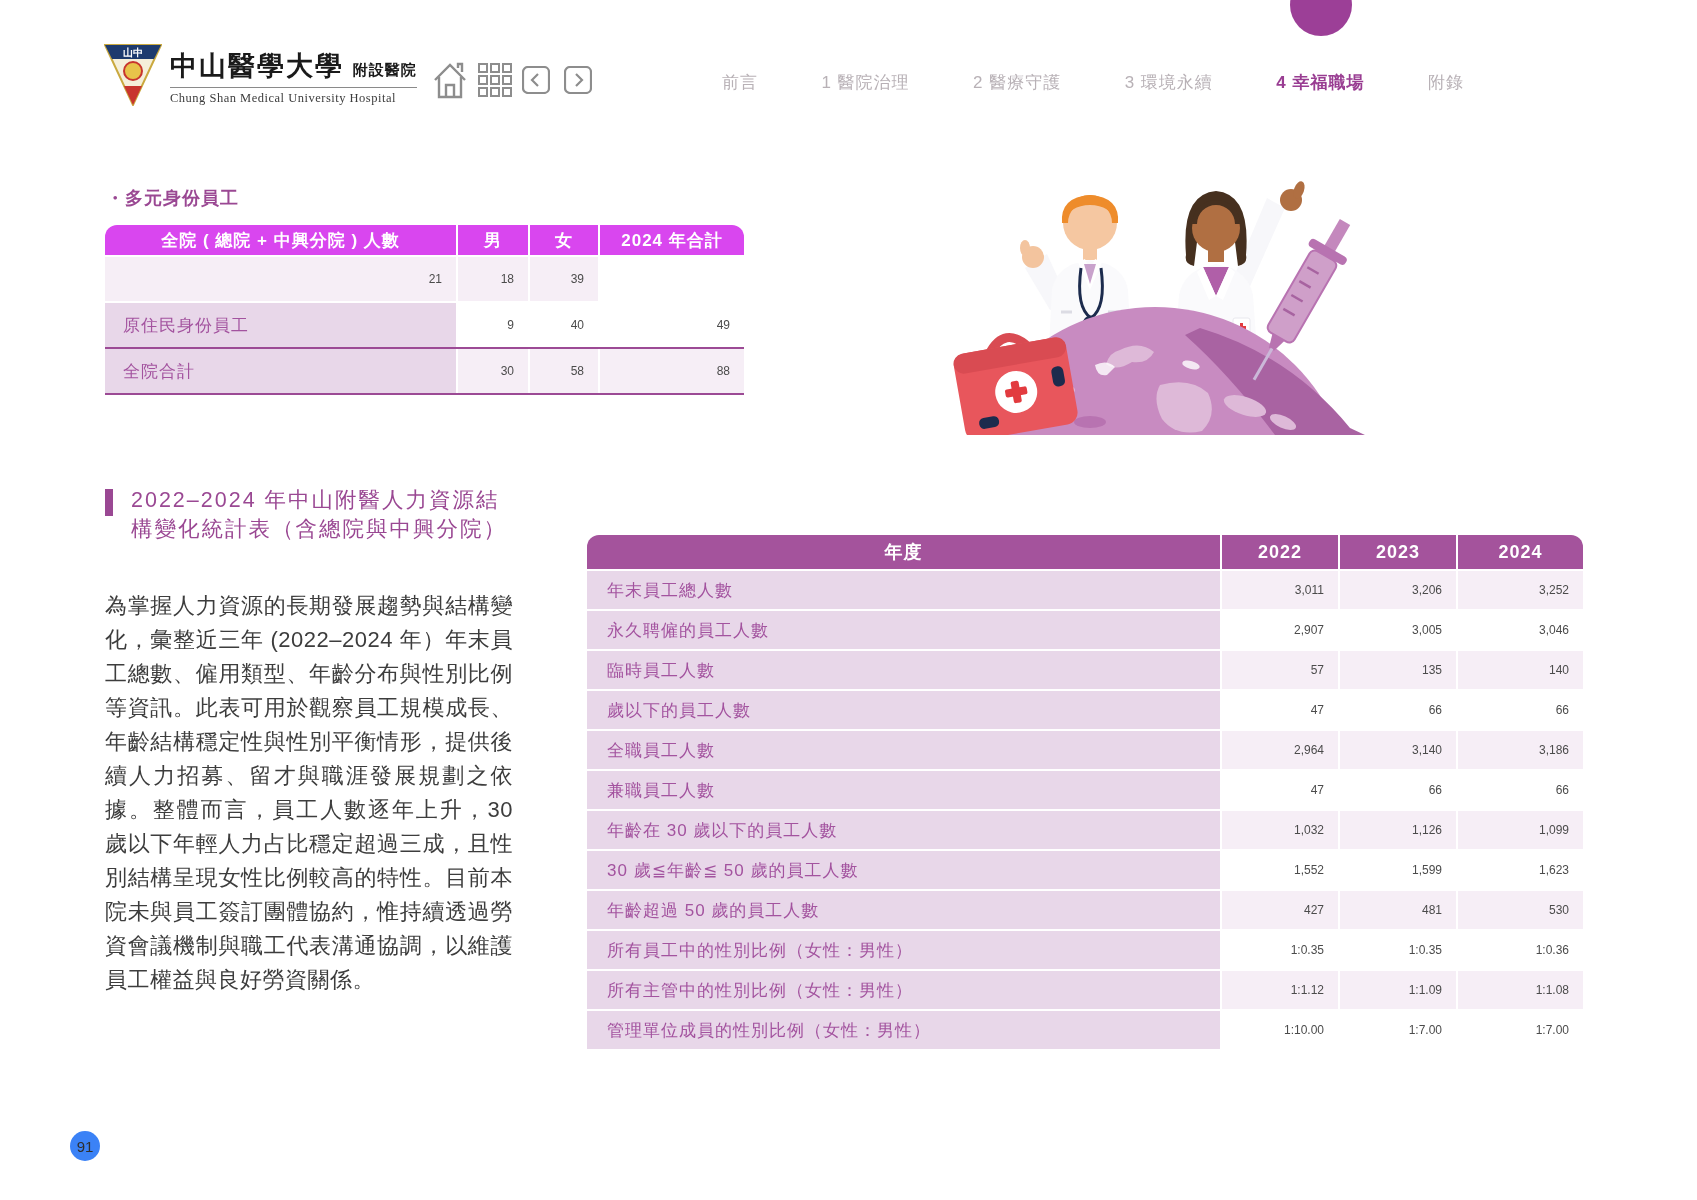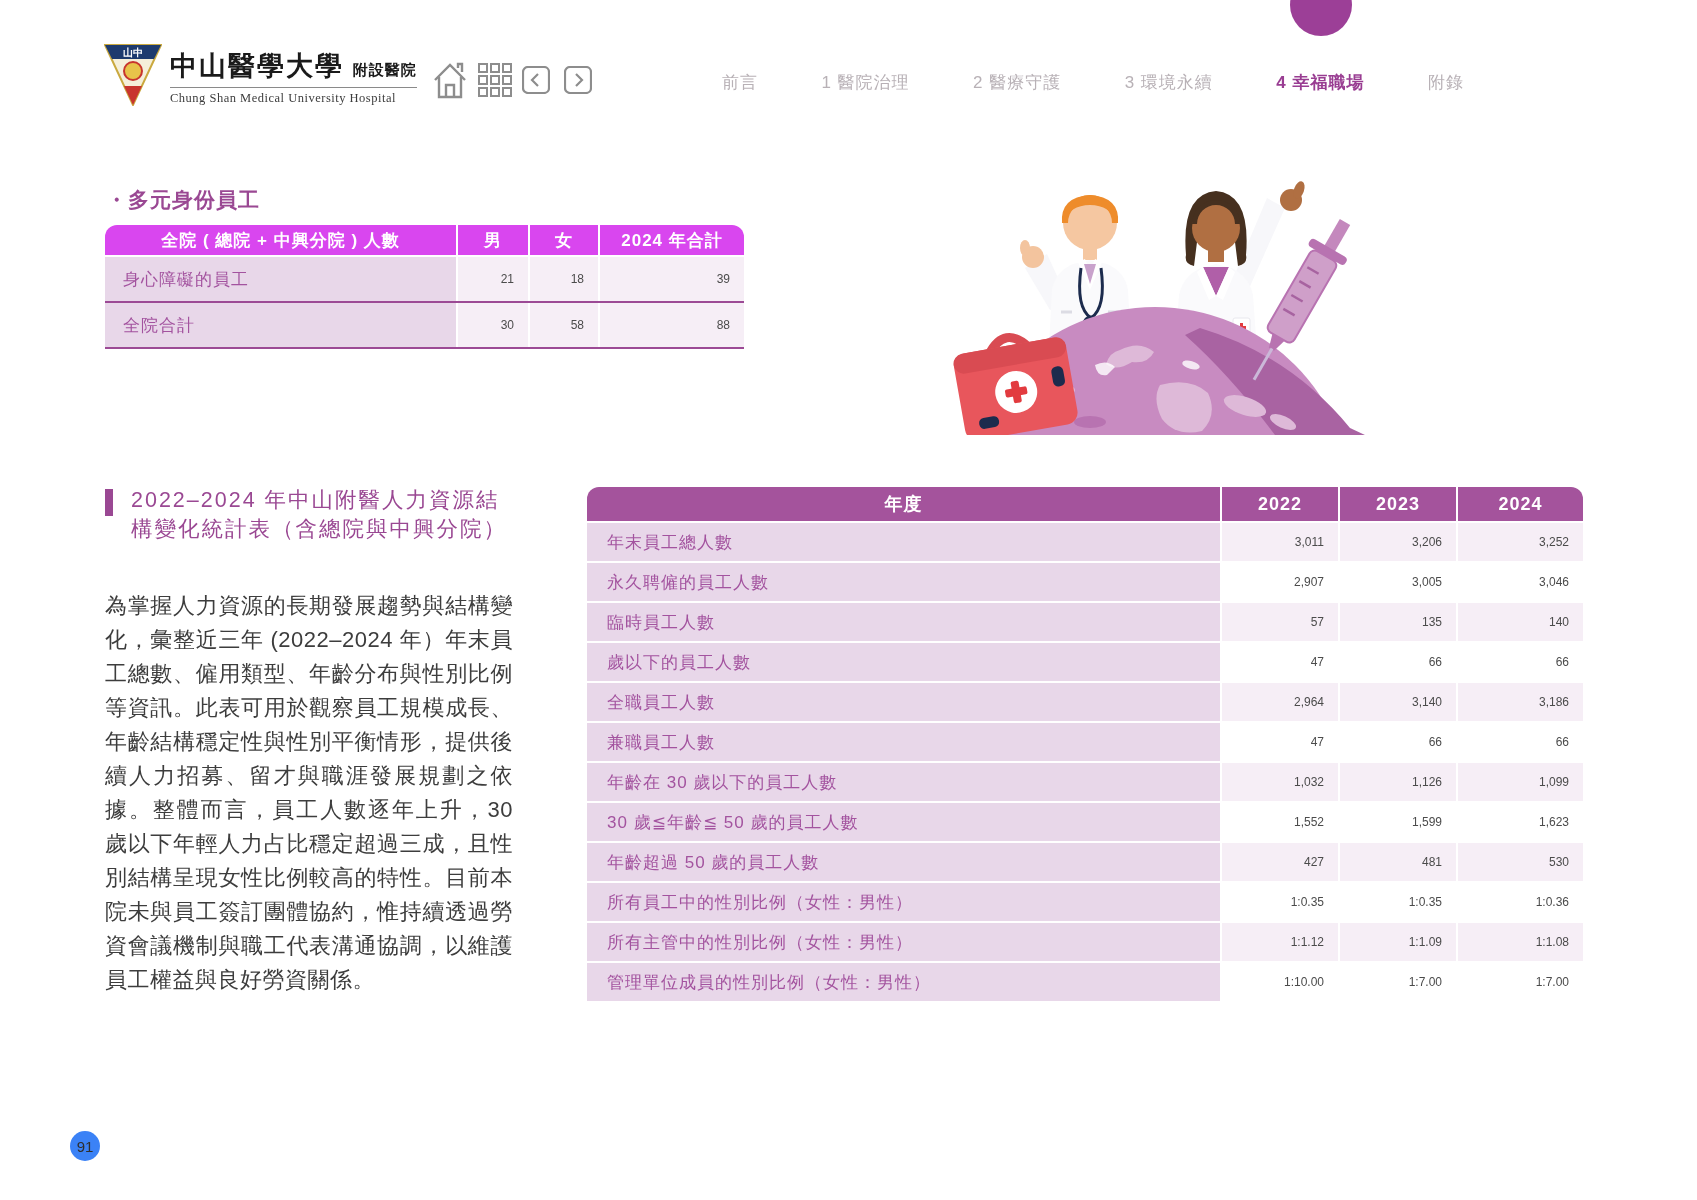--- a/index.html
+++ b/index.html
@@ -18,21 +18,21 @@
   .logo-en{font-family:"Liberation Serif","DejaVu Serif",serif;font-size:12.5px;color:#3c3c3c;
            border-top:1.5px solid #8a8a8a;margin-top:3px;padding-top:3px;letter-spacing:.5px;}
   .tool-icon{cursor:pointer;}
   .nav{left:722px;top:71px;width:742px;display:flex;justify-content:space-between;
        font-size:17px;color:#b8b1b6;letter-spacing:1px;}
   .nav .item{cursor:pointer;white-space:nowrap;}
   .nav .item.active{color:#993d92;font-weight:bold;}
   .corner-circle{left:1290px;top:-26px;width:62px;height:62px;border-radius:50%;background:#9c3f97;}
 
   
-  .sec1-title{left:106px;top:186px;font-size:21px;font-weight:bold;color:#9a4893;letter-spacing:1px;}
+  .sec1-title{left:106px;top:186px;font-size:18px;font-weight:bold;color:#9a4893;letter-spacing:1px;}
 
   .t1{left:105px;top:225px;width:639px;}
   .t1 .hdr,.t1 .row{display:grid;grid-template-columns:351px 70px 68px 144px;column-gap:2px;}
   .t1 .hdr{height:30px;}
   .t1 .hdr .cell{background:#d946ef;color:#fff;font-weight:bold;font-size:17px;
                  display:flex;align-items:center;justify-content:center;letter-spacing:1px;}
   .t1 .hdr .cell:first-child{border-top-left-radius:12px;}
   .t1 .hdr .cell:last-child{border-top-right-radius:12px;}
   .t1 .row{height:44px;margin-top:2px;}
   .t1 .row.after-line{margin-top:0;}
@@ -49,21 +49,21 @@
 
   
   .sec2-head{left:105px;top:486px;width:410px;display:flex;}
   .sec2-bar{width:8px;height:27px;background:#9a4893;margin-right:18px;margin-top:3px;flex:none;}
   .sec2-title{font-size:21.5px;line-height:29px;font-weight:normal;color:#9a4893;letter-spacing:2px;}
   .sec2-para{left:105px;top:589px;width:408px;font-size:22px;line-height:34px;color:#3d3d3d;
              text-align:justify;letter-spacing:.5px;}
 
   
   .t2{left:587px;top:487px;width:996px;}
-  .t2 .hdr,.t2 .row{display:grid;grid-template-columns:633px 116px 116px 125px;column-gap:2px;}
+  .t2 .hdr,.t2 .row{display:grid;grid-template-columns:633px 116px 116px 125px;column-gap:2px;margin-top:48px;}
   .t2 .hdr{height:34px;}
   .t2 .hdr .cell{background:#a4539c;color:#fff;font-weight:bold;font-size:18px;
                  display:flex;align-items:center;justify-content:center;letter-spacing:1px;}
   .t2 .hdr .cell:first-child{border-top-left-radius:12px;}
   .t2 .hdr .cell:last-child{border-top-right-radius:12px;}
   .t2 .row{height:38px;margin-top:2px;}
   .t2 .row .lbl{padding-left:20px;}
   .t2 .row.tint .val{background:#f6eef6;}
   .t2 .row.plain .val{background:#ffffff;}
 
@@ -136,24 +136,29 @@
 <div class="abs sec1-title"><span>・</span><span>多元身份員工</span></div>
 
 <div class="abs t1">
   <div class="hdr">
     <div class="cell">全院 ( 總院 + 中興分院 ) 人數</div>
     <div class="cell">男</div>
     <div class="cell">女</div>
     <div class="cell">2024 年合計</div>
   </div>
   <div class="row tint">
-    <div class="lbl">身心障礙的員工</div>
     <div class="val">21</div>
     <div class="val">18</div>
     <div class="val">39</div>
+  </div>
+  <div class="row plain">
+    <div class="lbl">原住民身份員工</div>
+    <div class="val">9</div>
+    <div class="val">40</div>
+    <div class="val">49</div>
   </div>
   <div class="pline"></div>
   <div class="row tint after-line">
     <div class="lbl">全院合計</div>
     <div class="val">30</div>
     <div class="val">58</div>
     <div class="val">88</div>
   </div>
   <div class="pline"></div>
 </div>

